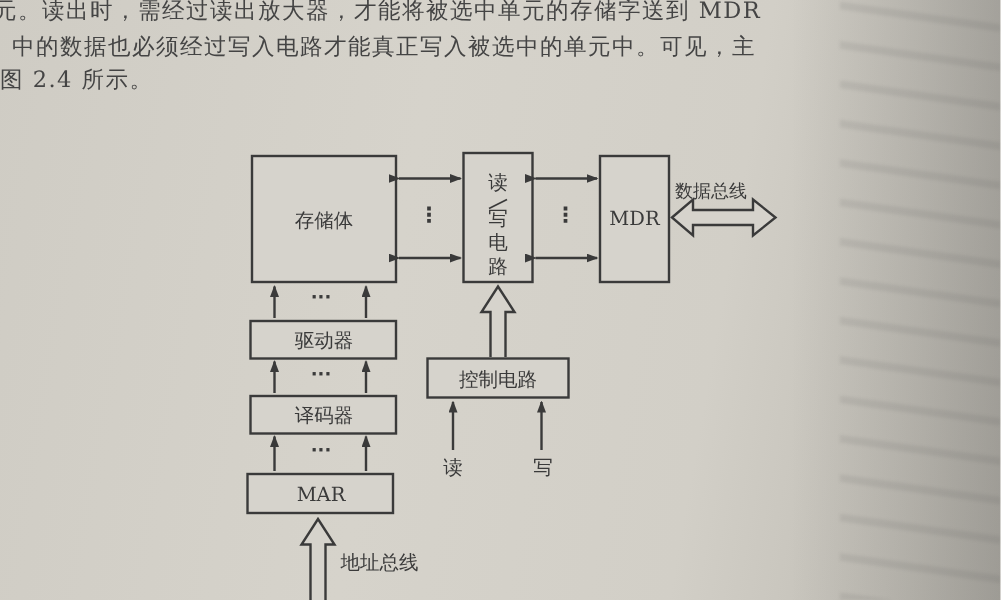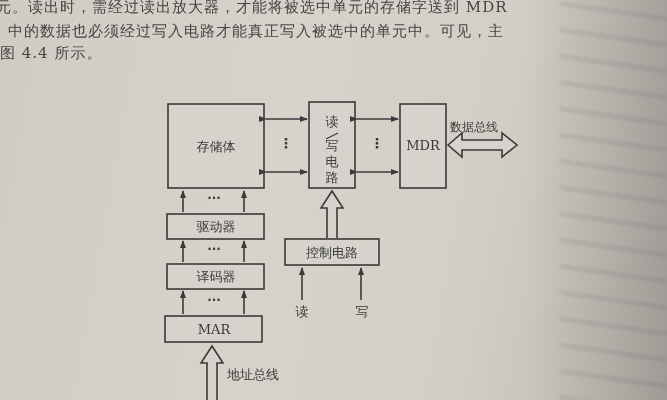--- a/index.html
+++ b/index.html
@@ -29,21 +29,21 @@
     .lbl-serif { font-family: "DejaVu Serif", serif; fill: #3a3a3a; }
   </style>
 </head>
 <body>
 
 <div class="page-shade"></div>
 <div class="faint-lines"></div>
 
 <div class="text-line" style="left:-4px; top:-2px;">元。读出时，需经过读出放大器，才能将被选中单元的存储字送到 MDR</div>
 <div class="text-line" style="left:8px; top:22px;text-align:right;">中的数据也必须经过写入电路才能真正写入被选中的单元中。可见，主</div>
-<div class="text-line" style="left:0px; top:44px;">图 4.4 所示。</div>
+<div class="text-line" style="left:0px; top:44px;">图 2.4 所示。</div>
 
 <svg class="diagram" width="667" height="400" viewBox="0 0 667 400">
   <defs>
     <marker id="ah" markerWidth="8" markerHeight="6" refX="7" refY="3" orient="auto" markerUnits="userSpaceOnUse">
       <path d="M0,0 L8,3 L0,6 Z" fill="#3a3a3a"></path>
     </marker>
   </defs>
   <g stroke="#3a3a3a" stroke-width="1.6" fill="none">
 
     <rect x="168" y="104" width="96" height="84" fill="#d6d3cc"></rect>

